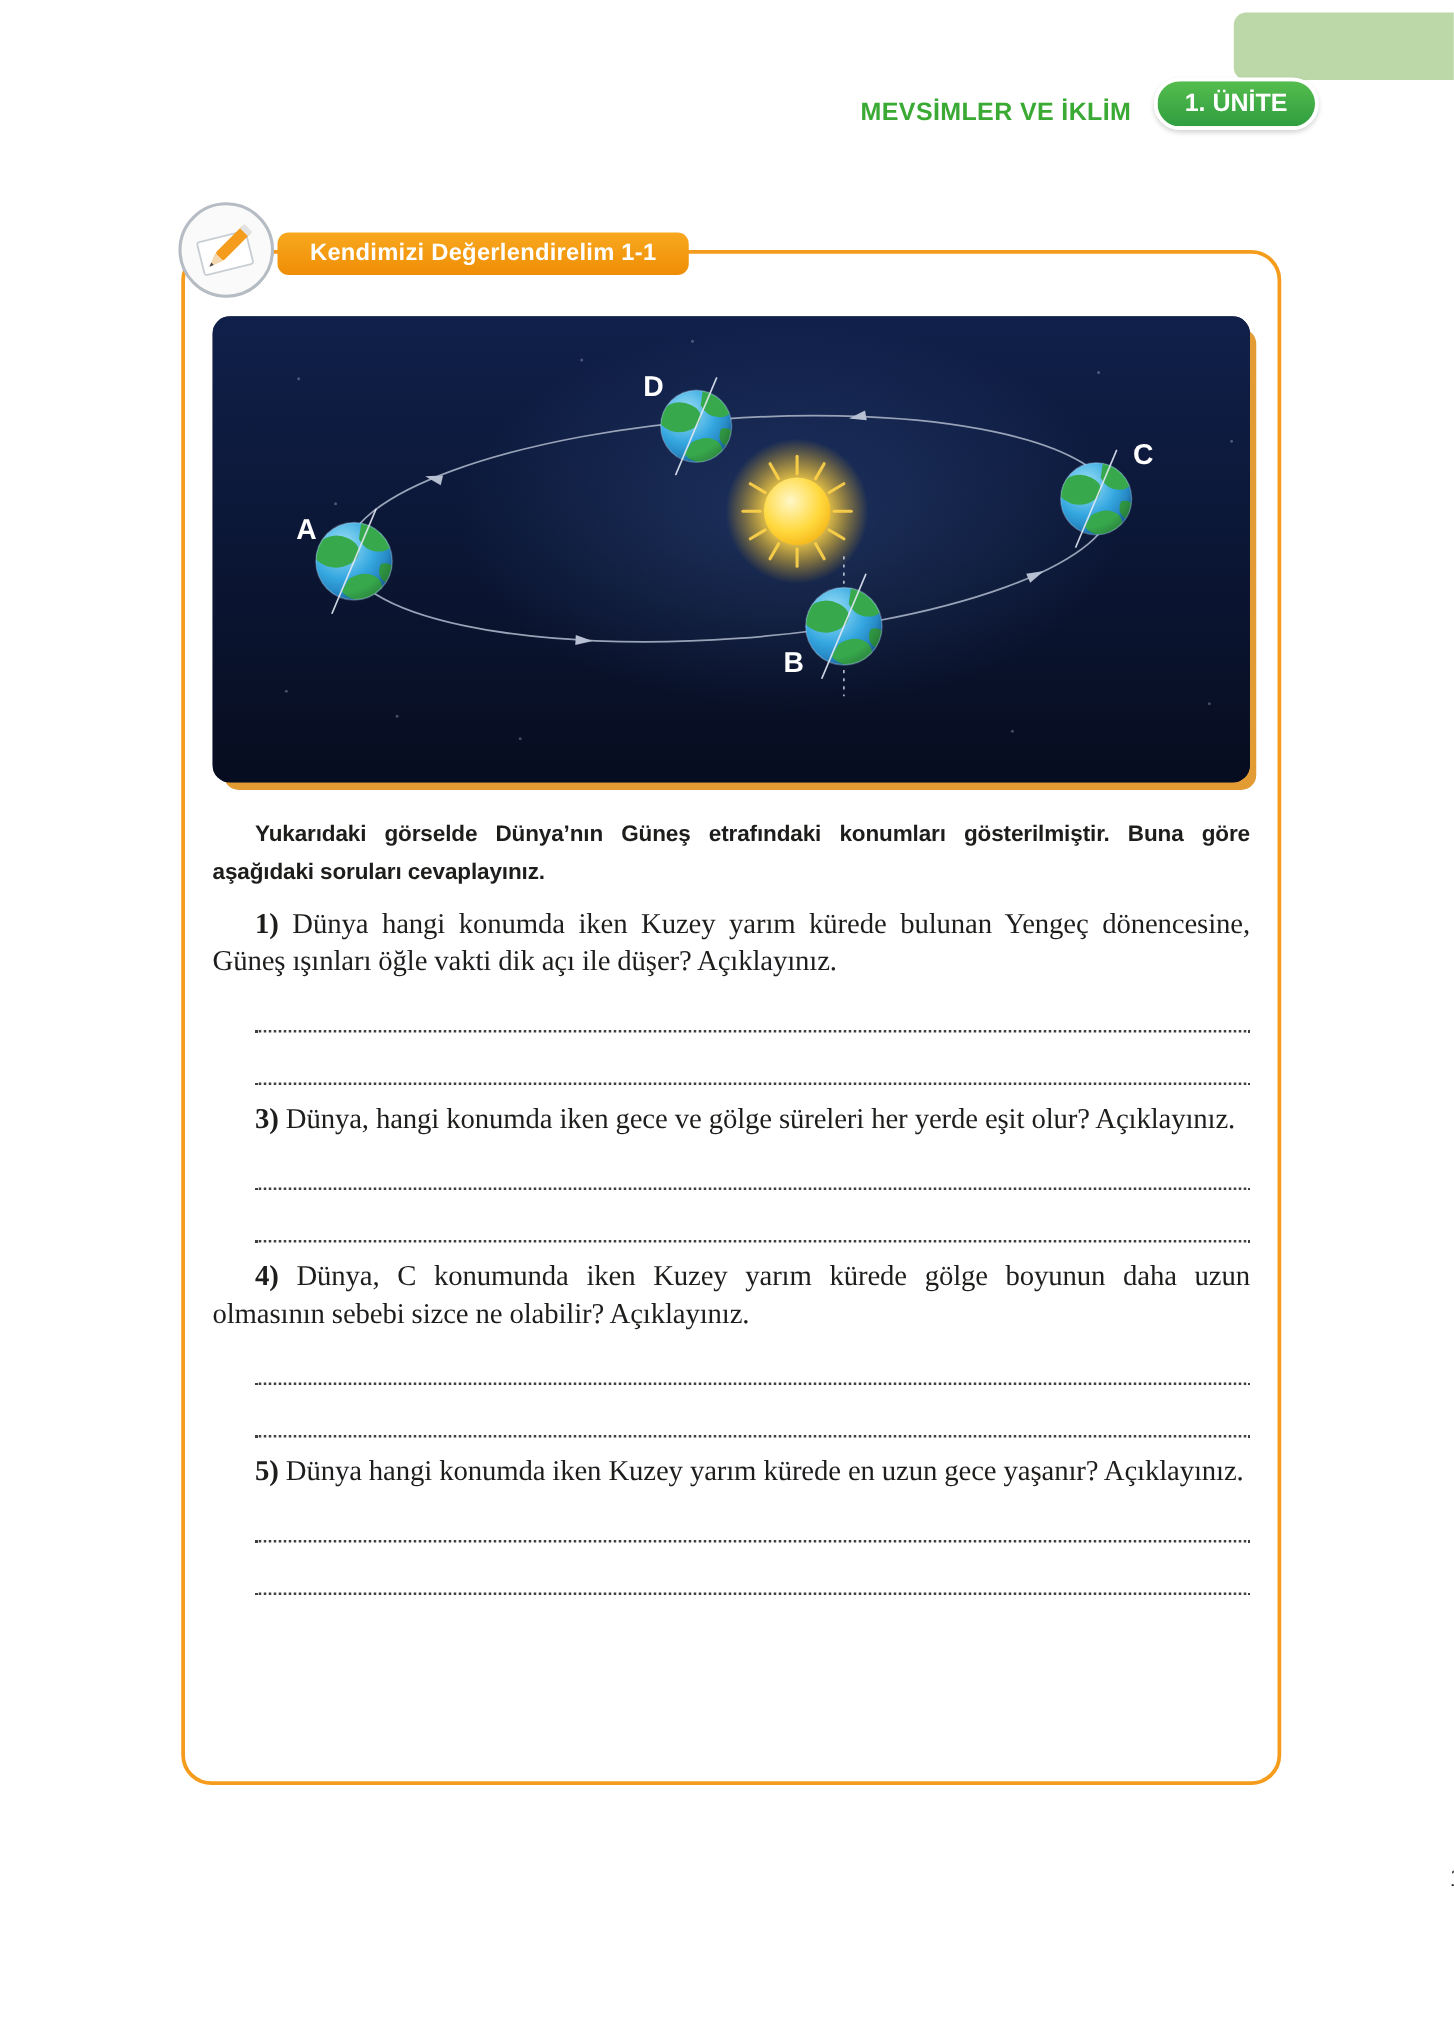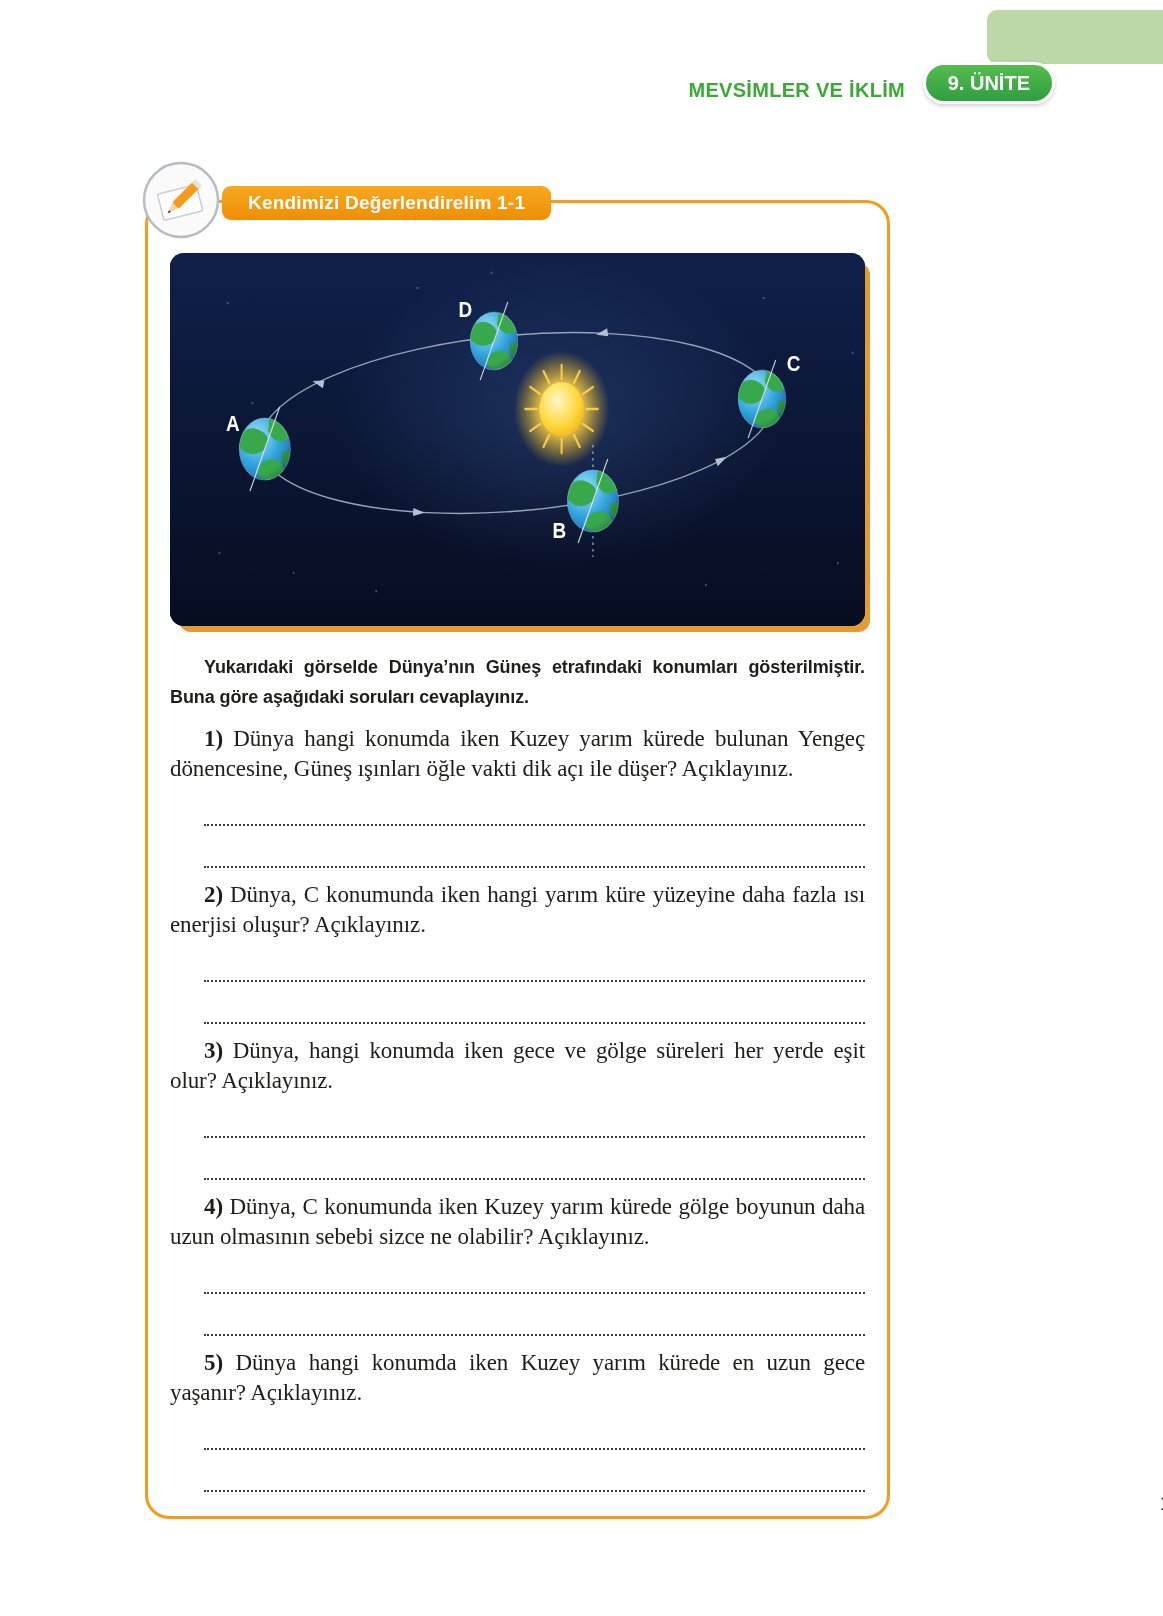--- a/index.html
+++ b/index.html
@@ -6,21 +6,21 @@
   html, body { margin: 0; padding: 0; }
   body { font-family: "Liberation Sans", sans-serif; background: #ffffff; }
   .page { position: relative; width: 1163px; height: 1616px; background: #ffffff; overflow: hidden; color: #1d1d1b; margin-left: 20px; }
 
   
   .corner-block { position: absolute; top: 10px; right: 0; width: 196px; height: 54px; background: #bcd8a8; border-radius: 10px 0 0 10px; }
   .unit-title { position: absolute; top: 79px; right: 278px; font-size: 20px; font-weight: bold; color: #3aaa35; letter-spacing: .3px; }
   .unit-badge { position: absolute; top: 62px; right: 128px; height: 42px; line-height: 36px; padding: 0 22px; background: linear-gradient(180deg, #55bd4e, #2f9e3f); border: 3px solid #fff; border-radius: 22px; color: #fff; font-size: 20px; font-weight: bold; box-shadow: 0 2px 4px rgba(0,0,0,.18); }
 
   
-  .worksheet { position: absolute; left: 125px; top: 200px; width: 745px; min-height: 1228px; border: 3px solid #f59c1c; border-radius: 24px; background: #fff; padding: 0 22px 24px; }
+  .worksheet { position: absolute; left: 125px; top: 200px; width: 880px; min-height: 1228px; border: 3px solid #f59c1c; border-radius: 24px; background: #fff; padding: 0 22px 24px; }
   .ws-title { position: absolute; left: 74px; top: -17px; height: 34px; line-height: 34px; padding: 0 26px; background: linear-gradient(180deg, #f8a81f, #ef8e06); border-radius: 9px; color: #fff; font-weight: bold; font-size: 19px; letter-spacing: .2px; }
   .ws-icon { position: absolute; left: -8px; top: -44px; width: 82px; height: 82px; }
   .ws-icon svg { display: block; width: 100%; height: 100%; }
 
   
   .figure { position: relative; margin: 50px 0 0; width: 100%; height: 373px; border-radius: 14px; overflow: hidden; background: #0a142e; box-shadow: 7px 8px 0 -2px #e39b33; }
   .figure svg { display: block; width: 100%; height: 100%; }
   .lbl { font-family: "Liberation Sans", sans-serif; font-weight: bold; font-size: 23px; fill: #ffffff; }
 
   
@@ -32,21 +32,21 @@
 
   .page-number { position: absolute; left: 0; right: 1px; top: 1492px; text-align: right; font-size: 20px; color: #1d1d1b; }
 </style>
 </head>
 <body>
 
 <div class="page">
 
   <div class="corner-block"></div>
   <div class="unit-title">MEVSİMLER VE İKLİM</div>
-  <div class="unit-badge">9. ÜNİTE</div>
+  <div class="unit-badge">1. ÜNİTE</div>
 
   <div class="worksheet">
 
     <div class="ws-icon">
       <svg viewBox="0 0 82 82" aria-hidden="true">
         <circle cx="41" cy="41" r="37" fill="#fafafa" stroke="#b6bcc3" stroke-width="2.5"></circle>
         <rect x="20" y="30" width="40" height="27" rx="2" transform="rotate(-14 40 43)" fill="#ffffff" stroke="#c9ced4" stroke-width="1.5"></rect>
         <g transform="rotate(-45 41 41)">
           <rect x="33" y="36.5" width="32" height="9" rx="2" fill="#f59c1c"></rect>
           <polygon points="33,36.5 22,41 33,45.5" fill="#f3d7ae"></polygon>
@@ -178,25 +178,20 @@
     </div>
 
     <p class="intro">Yukarıdaki görselde Dünya’nın Güneş etrafındaki konumları gösterilmiştir. Buna göre aşağıdaki soruları cevaplayınız.</p>
 
     <div class="question">
       <p class="q-text"><b class="q-num">1)</b> <span>Dünya hangi konumda iken Kuzey yarım kürede bulunan Yengeç dönencesine, Güneş ışınları öğle vakti dik açı ile düşer? Açıklayınız.</span></p>
       <div class="dots"></div>
       <div class="dots"></div>
     </div>
 
-    <div class="question">
-      <p class="q-text"><b class="q-num">2)</b> <span>Dünya, C konumunda iken hangi yarım küre yüzeyine daha fazla ısı enerjisi oluşur? Açıklayınız.</span></p>
-      <div class="dots"></div>
-      <div class="dots"></div>
-    </div>
 
     <div class="question">
       <p class="q-text"><b class="q-num">3)</b> <span>Dünya, hangi konumda iken gece ve gölge süreleri her yerde eşit olur? Açıklayınız.</span></p>
       <div class="dots"></div>
       <div class="dots"></div>
     </div>
 
     <div class="question">
       <p class="q-text"><b class="q-num">4)</b> <span>Dünya, C konumunda iken Kuzey yarım kürede gölge boyunun daha uzun olmasının sebebi sizce ne olabilir? Açıklayınız.</span></p>
       <div class="dots"></div>

